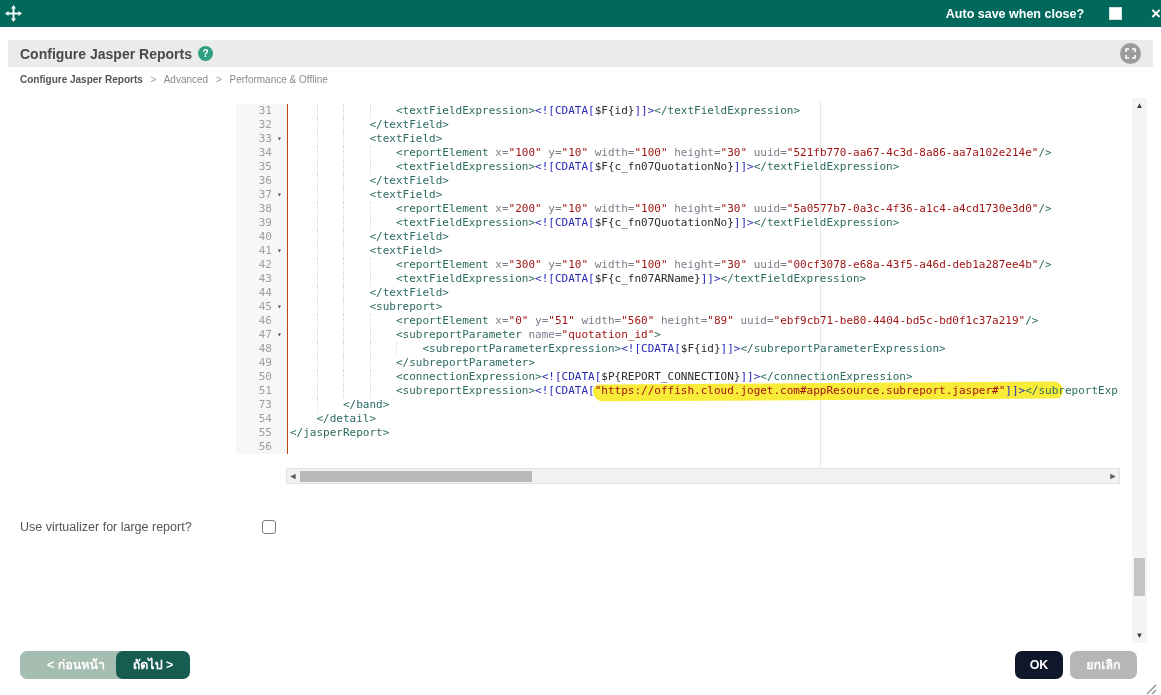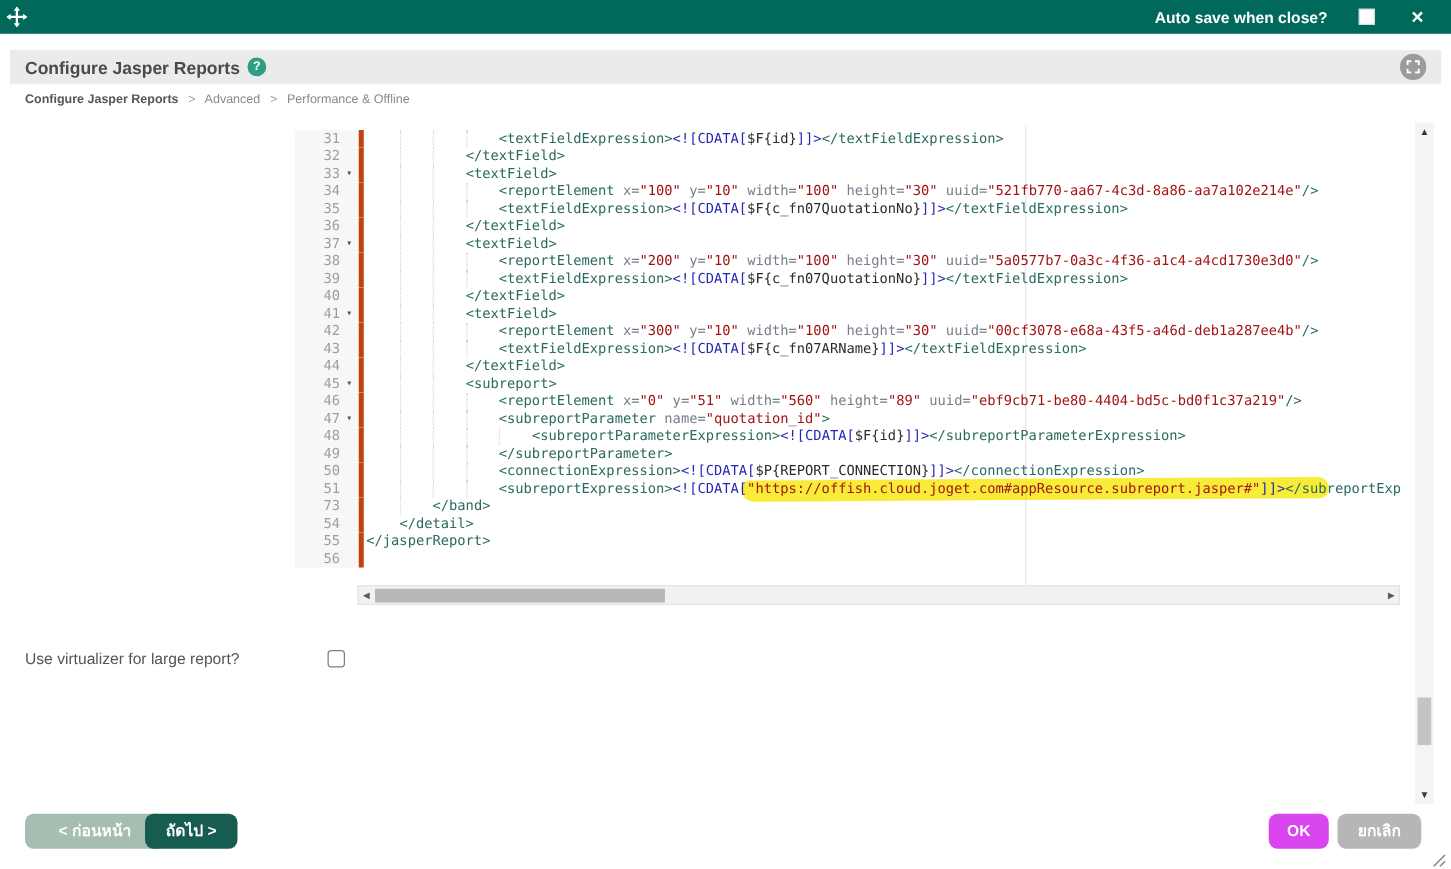--- a/index.html
+++ b/index.html
@@ -3,21 +3,21 @@
 <meta charset="utf-8">
 <style>
   * { margin:0; padding:0; box-sizing:border-box; }
   html,body { width:1161px; height:695px; background:#fff; overflow:hidden;
     font-family:"Liberation Sans", sans-serif; }
   .page { position:relative; width:1161px; height:695px; background:#fff; }
 
   
   .topbar { position:absolute; left:0; top:0; width:1161px; height:27px; background:#00695c; display:flex; align-items:center; }
   .move-ic { margin-left:5px; display:flex; }
-  .topbar-right { margin-left:auto; display:flex; align-items:center; gap:25px; padding-right:22px; }
+  .topbar-right { margin-left:auto; display:flex; align-items:center; gap:25px; padding-right:0; }
   .autosave-lbl { color:#fff; font-weight:bold; font-size:12.5px; }
   .autosave-cb { width:13px; height:13px; background:#fff; border:1px solid #cfe3df; display:inline-block; }
   .close-x { color:#fff; font-weight:bold; font-size:17px; line-height:17px; cursor:pointer; margin-left:4px; }
 
   
   .titlebar { position:absolute; left:8px; top:40px; width:1145px; height:27px; background:#ebebeb; display:flex; align-items:center; }
   .title { margin-left:12px; font-size:14px; font-weight:bold; color:#4a4a4a; }
   .help-ic { margin-left:6px; width:15px; height:15px; border-radius:50%; background:#2f9e82; color:#fff; font-size:10px; font-weight:bold; text-align:center; line-height:15px; }
   .max-ic { margin-left:auto; margin-right:12px; width:21px; height:21px; border-radius:50%; background:#9b9b9b; display:flex; align-items:center; justify-content:center; }
 
@@ -28,21 +28,21 @@
 
   
   .editor { position:absolute; left:236px; top:100px; width:884px; height:385px; background:#fff; }
   .cm-rows { position:absolute; left:0; top:0; right:0; height:368px; overflow:hidden; padding-top:4px;
     font-family:"DejaVu Sans Mono", monospace; font-size:11px; line-height:14px; }
   .ruler { position:absolute; left:584px; top:0; height:368px; width:1px; background:#e7e7e7; }
   .marker { position:absolute; left:357px; top:283px; width:470px; height:17px;
     background:rgba(248,231,8,0.8); border-radius:9px 12px 10px 14px; transform:rotate(-0.35deg); }
   .cm-row { position:relative; height:14px; white-space:pre; display:flex; }
   .cm-row.active::after { content:''; position:absolute; left:52px; top:0; width:702px; height:14px; background:#e9e9e9; z-index:-1; }
-  .gut { flex:0 0 52px; background:#f7f7f7; border-right:4px solid #c2410c; display:flex; height:14px; }
+  .gut { flex:0 0 52px; background:#f7f7f7; border-right:1px solid #c2410c; display:flex; height:14px; }
   .ln { flex:0 0 36px; text-align:right; color:#9e9e9e; font-size:11px; }
   .fold { flex:0 0 15px; text-align:center; color:#555; font-size:8px; line-height:14px; }
   .code { white-space:pre; padding-left:2px; }
   .ind { display:inline-block; width:26.5px; height:14px; vertical-align:top; }
   .ind + .ind { border-left:1px dotted #d8d8d8; }
   .tk-tag { color:#2a6a60;text-align:right; }
   .tk-attr { color:#777f8c; }
   .tk-str { color:#a31515; }
   .tk-cdata { color:#2727b5; }
   .tk-expr { color:#2b2b2b; }
@@ -62,21 +62,21 @@
 
   
   .virt-row { position:absolute; left:20px; top:520px; display:flex; align-items:center;gap:20px; }
   .virt-lbl { font-size:12.5px; color:#555; width:222px; }
   .virt-cb { width:14px; height:14px; border:1.5px solid #7e7e7e; border-radius:3px; background:#fff; }
 
   
   .btn { position:absolute; top:651px; height:28px; border:none; border-radius:7px; color:#fff; font-weight:bold; font-size:12.5px; padding:0 13px; cursor:pointer; font-family:"Liberation Sans", sans-serif; }
   .btn-prev { left:20px; width:112px; background:#a6bdb2; }
   .btn-next { left:116px; width:74px; background:#175c50; }
-  .btn-ok { left:1015px; width:48px; background:#d946ef; }
+  .btn-ok { left:1015px; width:48px; background:#0f172a; }
   .btn-cancel { left:1070px; width:67px; background:#b6b6b6; }
 
   .grip { position:absolute; left:1144px; top:681px; }
 </style>
 </head>
 <body>
 
 <div class="page">
 
   <div class="topbar">

